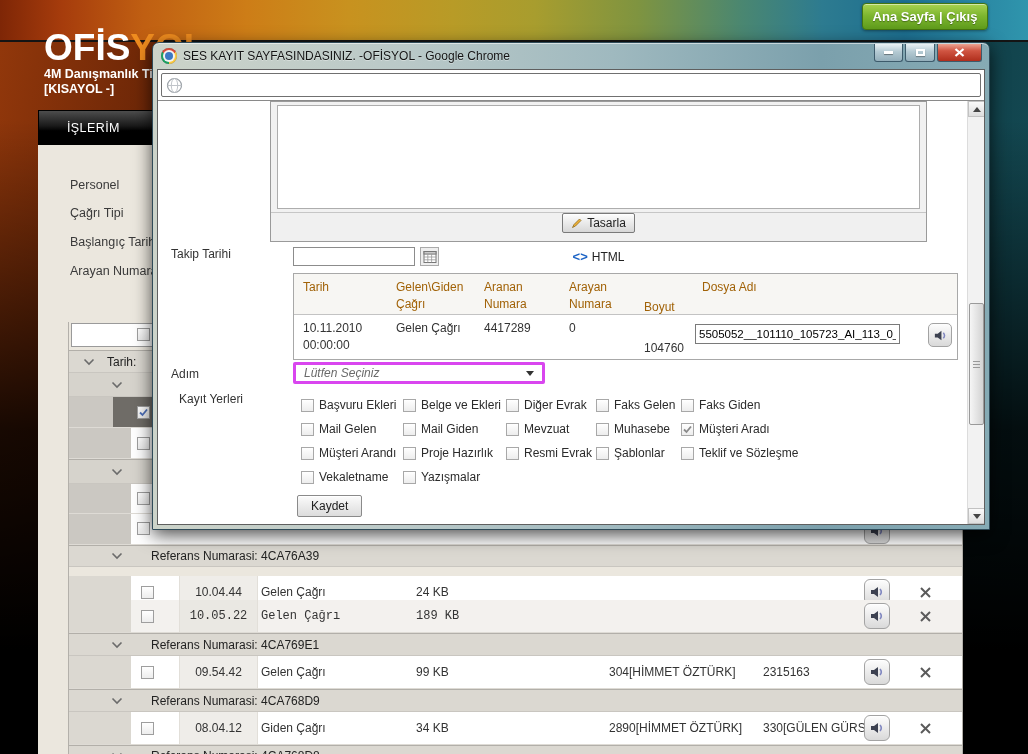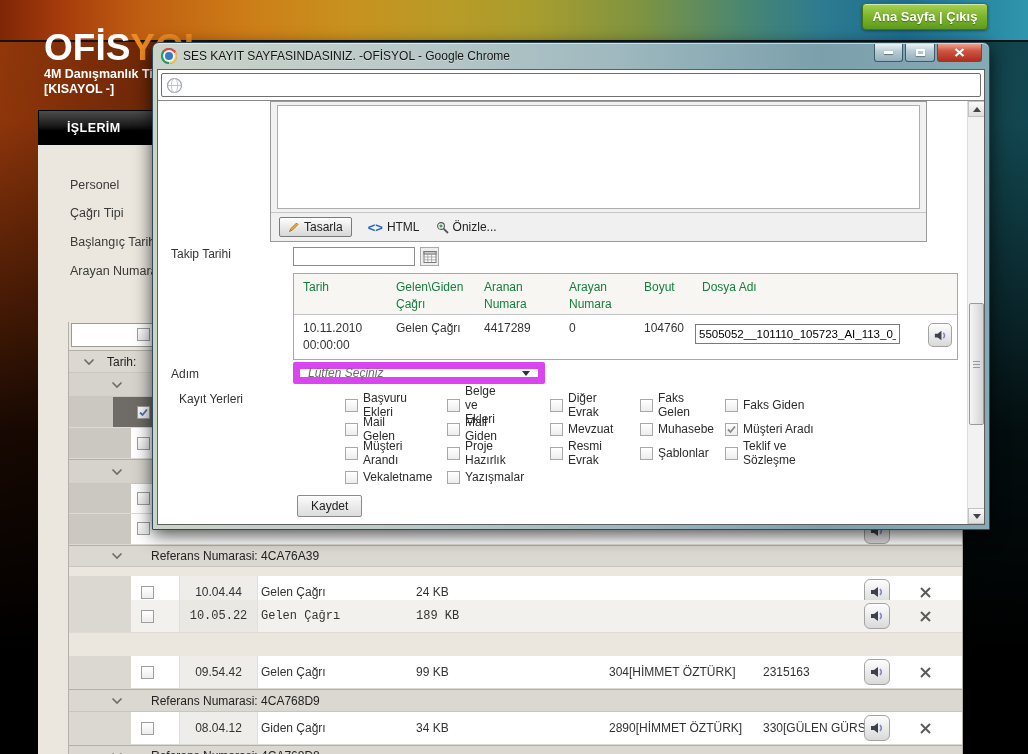--- a/index.html
+++ b/index.html
@@ -13,21 +13,21 @@
     background:linear-gradient(90deg,#7e2606 0%,#a63c0c 6%,#c05f12 14%,#cd7d17 24%,#c8921f 34%,#b89b27 44%,#a89d2e 52%,#7f9440 62%,#4b8770 72%,#2d7b90 80%,#1d6f90 88%,#2b8aa5 96%,#2f95ad 100%);}
   .home-btn{position:absolute;left:862px;top:3px;width:126px;height:27px;border:1px solid #44760f;border-radius:4px;
     background:linear-gradient(#a8d351,#7cb52e 48%,#5f9c1c);box-shadow:inset 0 1px 0 rgba(255,255,255,.5),0 1px 3px rgba(0,0,0,.4);
     color:#fff;font-size:13px;font-weight:bold;text-align:center;line-height:25px;text-shadow:0 1px 1px rgba(0,0,0,.35);cursor:pointer;}
   .logo{position:absolute;left:44px;top:30px;color:#fff;}
   .logo-text{font-size:37px;font-weight:bold;line-height:36px;letter-spacing:0px;}
   .logo-accent{color:#ef8c1f;}
   .logo-sub{font-size:12.5px;font-weight:bold;margin-top:1px;}
   .menubar{position:absolute;left:38px;top:110px;width:480px;height:35px;border:1px solid #000;
     background:linear-gradient(#4d4d4d,#1a1a1a 45%,#000 60%,#000);display:flex;align-items:center;gap:34px;padding-left:28px;}
-  .menu-item{color:#fff;font-size:12.5px;font-weight:bold;letter-spacing:.4px;cursor:pointer;}
+  .menu-item{color:#fff;font-size:12.5px;font-weight:normal;letter-spacing:.4px;cursor:pointer;}
   .panel{position:absolute;left:38px;top:145px;width:925px;height:609px;background:#EBE7DE;}
   .side-label{position:absolute;left:70px;font-size:12.5px;color:#3a3a3a;}
   
   .bgtab{position:absolute;left:68px;top:322px;width:895px;height:434px;border-left:1px solid #b3b0aa;border-right:1px solid #b3b0aa;}
   .bg-hdr{position:absolute;left:0;width:100%;background:#DBD8D1;border-top:1px solid #b2afa9;border-bottom:1px solid #c9c6c0;}
   .bg-hdr .lbl{position:absolute;left:82px;top:50%;transform:translateY(-50%);font-size:12px;color:#222;}
   .chev{position:absolute;top:50%;transform:translateY(-50%);width:12px;height:8px;cursor:pointer;}
   .bg-row{position:absolute;left:0;width:100%;background:#fff;border-bottom:1px solid #dedbd5;}
   .bg-row.alt{background:#F3F1EE;}
   .gutter{position:absolute;left:0;top:0;bottom:0;width:62px;background:#DBD8D1;}
@@ -54,43 +54,43 @@
   .wb.close{background:linear-gradient(#eda392,#d05542 40%,#b02e1c);}
   .wg-min{width:9px;height:3px;background:#fff;box-shadow:0 1px 1px rgba(0,0,0,.4);}
   .wg-max{width:9px;height:7px;border:2px solid #fff;box-shadow:0 1px 1px rgba(0,0,0,.3);}
   .pinner{position:absolute;left:4px;right:4px;top:26px;bottom:4px;background:#fff;border:1px solid #5f5f5f;display:flex;flex-direction:column;}
   .addrwrap{border-bottom:1px solid #8a8a8a;padding:3px;background:#fff;}
   .addrbar{height:24px;border:1px solid #707070;border-radius:2px;background:#fff;display:flex;align-items:center;padding-left:4px;}
   .pcontent{position:relative;flex:1;background:#fff;overflow:hidden;}
   .edwrap{position:absolute;left:112px;top:0;width:657px;height:141px;border:1px solid #9a9a9a;background:#F1F1F1;}
   .edbox{position:absolute;left:6px;right:6px;top:3px;height:104px;background:#fff;border:1px solid #adadad;}
   .edbar{position:absolute;left:0;right:0;bottom:0;height:29px;background:#F0F0F0;border-top:1px solid #c6c6c6;
-    display:flex;align-items:center;gap:16px;padding:0 8px;}
+    display:flex;align-items:center;gap:16px;padding:0 8px;flex-direction:column;}
   .edbtn{display:flex;align-items:center;gap:4px;font-size:12px;color:#222;cursor:pointer;}
   .edbtn.raised{border:1px solid #7a7a7a;border-radius:2px;background:linear-gradient(#fdfdfd,#d7d7d7);padding:2px 8px;box-shadow:inset 0 1px 0 #fff;}
   .htmlglyph{color:#1b63c5;font-weight:bold;font-size:13px;}
   .flabel{position:absolute;left:13px;font-size:12px;color:#333;}
   .tinput{position:absolute;border:1px solid #8c8c8c;background:#fff;font-family:"Liberation Sans",sans-serif;}
   .calbtn{position:absolute;left:262px;top:146px;width:19px;height:19px;cursor:pointer;display:flex;align-items:center;justify-content:center;background:#eee;border:1px solid #aaa;}
   .ptable{position:absolute;left:135px;top:172px;width:665px;border:1px solid #a8a8a8;background:#fff;font-size:12px;}
   .ptr{display:flex;}
-  .pth{background:#F7F6F3;border-bottom:1px solid #c3c3c3;height:41px;color:#15803d;}
+  .pth{background:#F7F6F3;border-bottom:1px solid #c3c3c3;height:41px;color:#a16207;}
   .ptd{height:44px;color:#333;}
   .ptc{padding:5px 0 0 9px;line-height:1.4;}
-  .c1{width:93px;}.c2{width:88px;}.c3{width:85px;}.c4{width:75px;}.c5{width:58px;}.c6{flex:1;position:relative;}
+  .c1{width:93px;}.c2{width:88px;}.c3{width:85px;}.c4{width:75px;}.c5{width:58px;margin-top:20px;}.c6{flex:1;position:relative;}
   .dosya-input{position:absolute;left:2px;top:9px;width:205px;height:20px;border:1px solid #7a7a7a;font-size:11.5px;padding:1px 3px;font-family:"Liberation Sans",sans-serif;}
   .spk-sm{position:absolute;right:5px;top:8px;width:24px;height:24px;border:1px solid #a3a3a3;border-radius:5px;
     background:linear-gradient(#fdfdfd,#d9d9d9);display:flex;align-items:center;justify-content:center;cursor:pointer;}
-  .pselect{position:absolute;left:135px;top:261px;width:252px;height:22px;border:7px solid #d946ef;border-radius:2px;background:#fff;
+  .pselect{position:absolute;left:135px;top:261px;width:252px;height:22px;border:3px solid #d946ef;border-radius:2px;background:#fff;
     display:flex;align-items:center;padding:0 8px;cursor:pointer;}
   .pselect .val{font-size:12px;font-style:italic;color:#6a6a6a;flex:1;}
   .tri-down{width:0;height:0;border-left:4px solid transparent;border-right:4px solid transparent;border-top:5px solid #333;}
   .tri-up{width:0;height:0;border-left:4px solid transparent;border-right:4px solid transparent;border-bottom:5px solid #444;}
   .cbgrid{position:absolute;left:143px;top:292px;display:grid;grid-template-columns:102px 103px 90px 85px 140px;grid-auto-rows:24px;align-items:center;}
-  .cbitem{display:flex;align-items:center;gap:5px;font-size:12px;color:#2b2b2b;margin-left:44px;}
+  .cbitem{display:flex;align-items:center;gap:5px;font-size:12px;color:#2b2b2b;}
   .cbsq{position:relative;width:13px;height:13px;border:1px solid #a8a8a8;background:linear-gradient(#fff,#ededed);flex:0 0 13px;cursor:pointer;}
   .kaydet{position:absolute;left:139px;top:394px;border:1px solid #8a8a8a;border-radius:2px;background:linear-gradient(#fbfbfb,#dcdcdc);
     padding:3px 13px;font-size:12px;color:#222;box-shadow:inset 0 1px 0 #fff;cursor:pointer;}
   .sbar{position:absolute;right:0;top:0;bottom:0;width:17px;background:#F2F2F2;border-left:1px solid #dcdcdc;}
   .sarrow{position:absolute;left:0;width:17px;height:16px;background:linear-gradient(#fafafa,#dedede);border:1px solid #c2c2c2;
     display:flex;align-items:center;justify-content:center;cursor:pointer;}
   .sthumb{position:absolute;left:1px;top:202px;width:15px;height:122px;border:1px solid #9a9a9a;border-radius:2px;
     background:linear-gradient(90deg,#f6f6f6,#d3d3d3);cursor:pointer;}
   .sthumb i{position:absolute;left:3px;right:3px;top:50%;height:1px;background:#999;box-shadow:0 -3px 0 #999,0 3px 0 #999;}
   .selrow-dark{position:absolute;top:0;bottom:0;background:#6F6C67;}
@@ -210,20 +210,26 @@
             <polygon points="2,6 5,6 9,3 9,13 5,10 2,10" fill="#3c4150"></polygon>
             <path d="M11 5 Q13.6 8 11 11" fill="none" stroke="#8087c0" stroke-width="1.6"></path>
           </svg>
         </span>
       <svg class="del-x" style="left:850px;top:10px;" width="13" height="13" viewBox="0 0 13 13">
           <line x1="2" y1="2" x2="11" y2="11" stroke="#5a5a5a" stroke-width="2"></line>
           <line x1="11" y1="2" x2="2" y2="11" stroke="#5a5a5a" stroke-width="2"></line>
         </svg>
     </div>
 
+    <div class="bg-hdr" style="top:311px;height:23px;">
+      <svg class="chev" style="left:42px;" width="12" height="8" viewBox="0 0 12 8">
+          <polyline points="1.5,1.5 6,6 10.5,1.5" fill="none" stroke="#6b6b6b" stroke-width="1.6"></polyline>
+        </svg>
+      <span class="lbl">Referans Numarasi: 4CA769E1</span>
+    </div>
     <div class="bg-row" style="top:334px;height:33px;">
       <div class="gutter"></div>
       <span class="cbx" style="left:72px;top:10px;"></span>
       <div class="datecell">
           <span>09.54.42</span>
         </div>
       <span class="cell" style="left:192px;">Gelen Çağrı</span>
       <span class="cell" style="left:347px;">99 KB</span>
       <span class="cell" style="left:540px;">304[HİMMET ÖZTÜRK]</span>
       <span class="cell" style="left:694px;">2315163</span>

